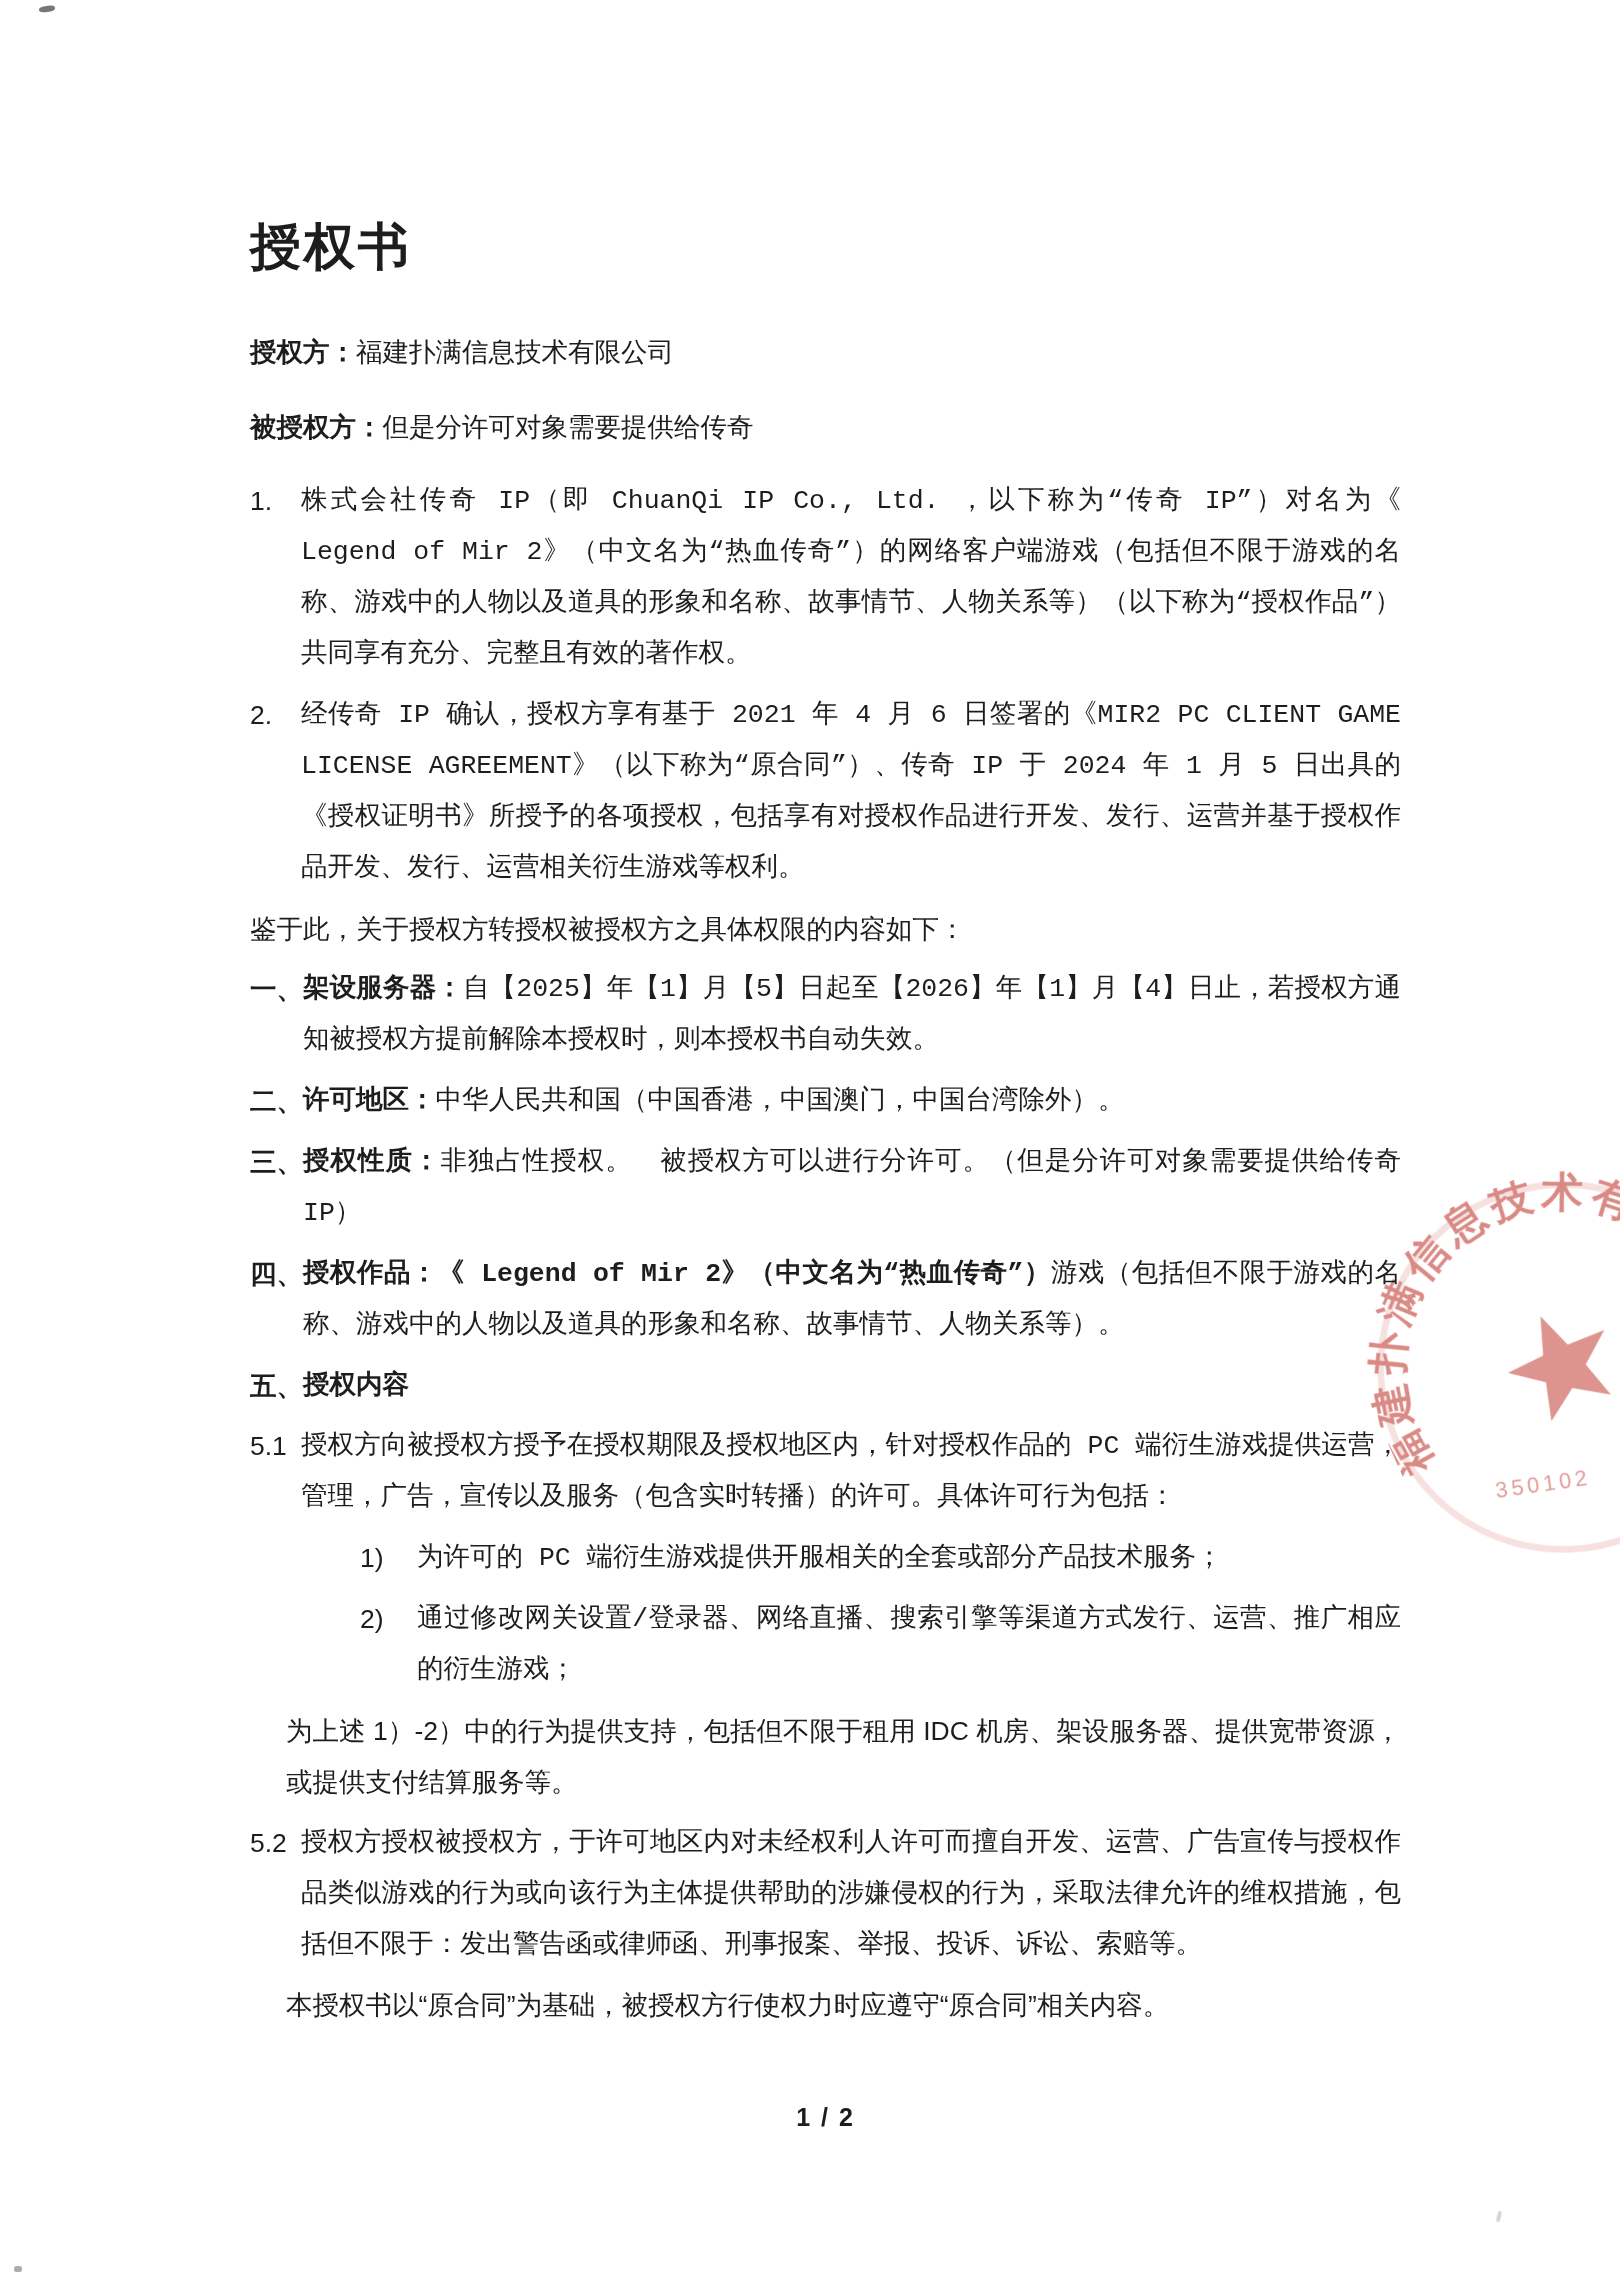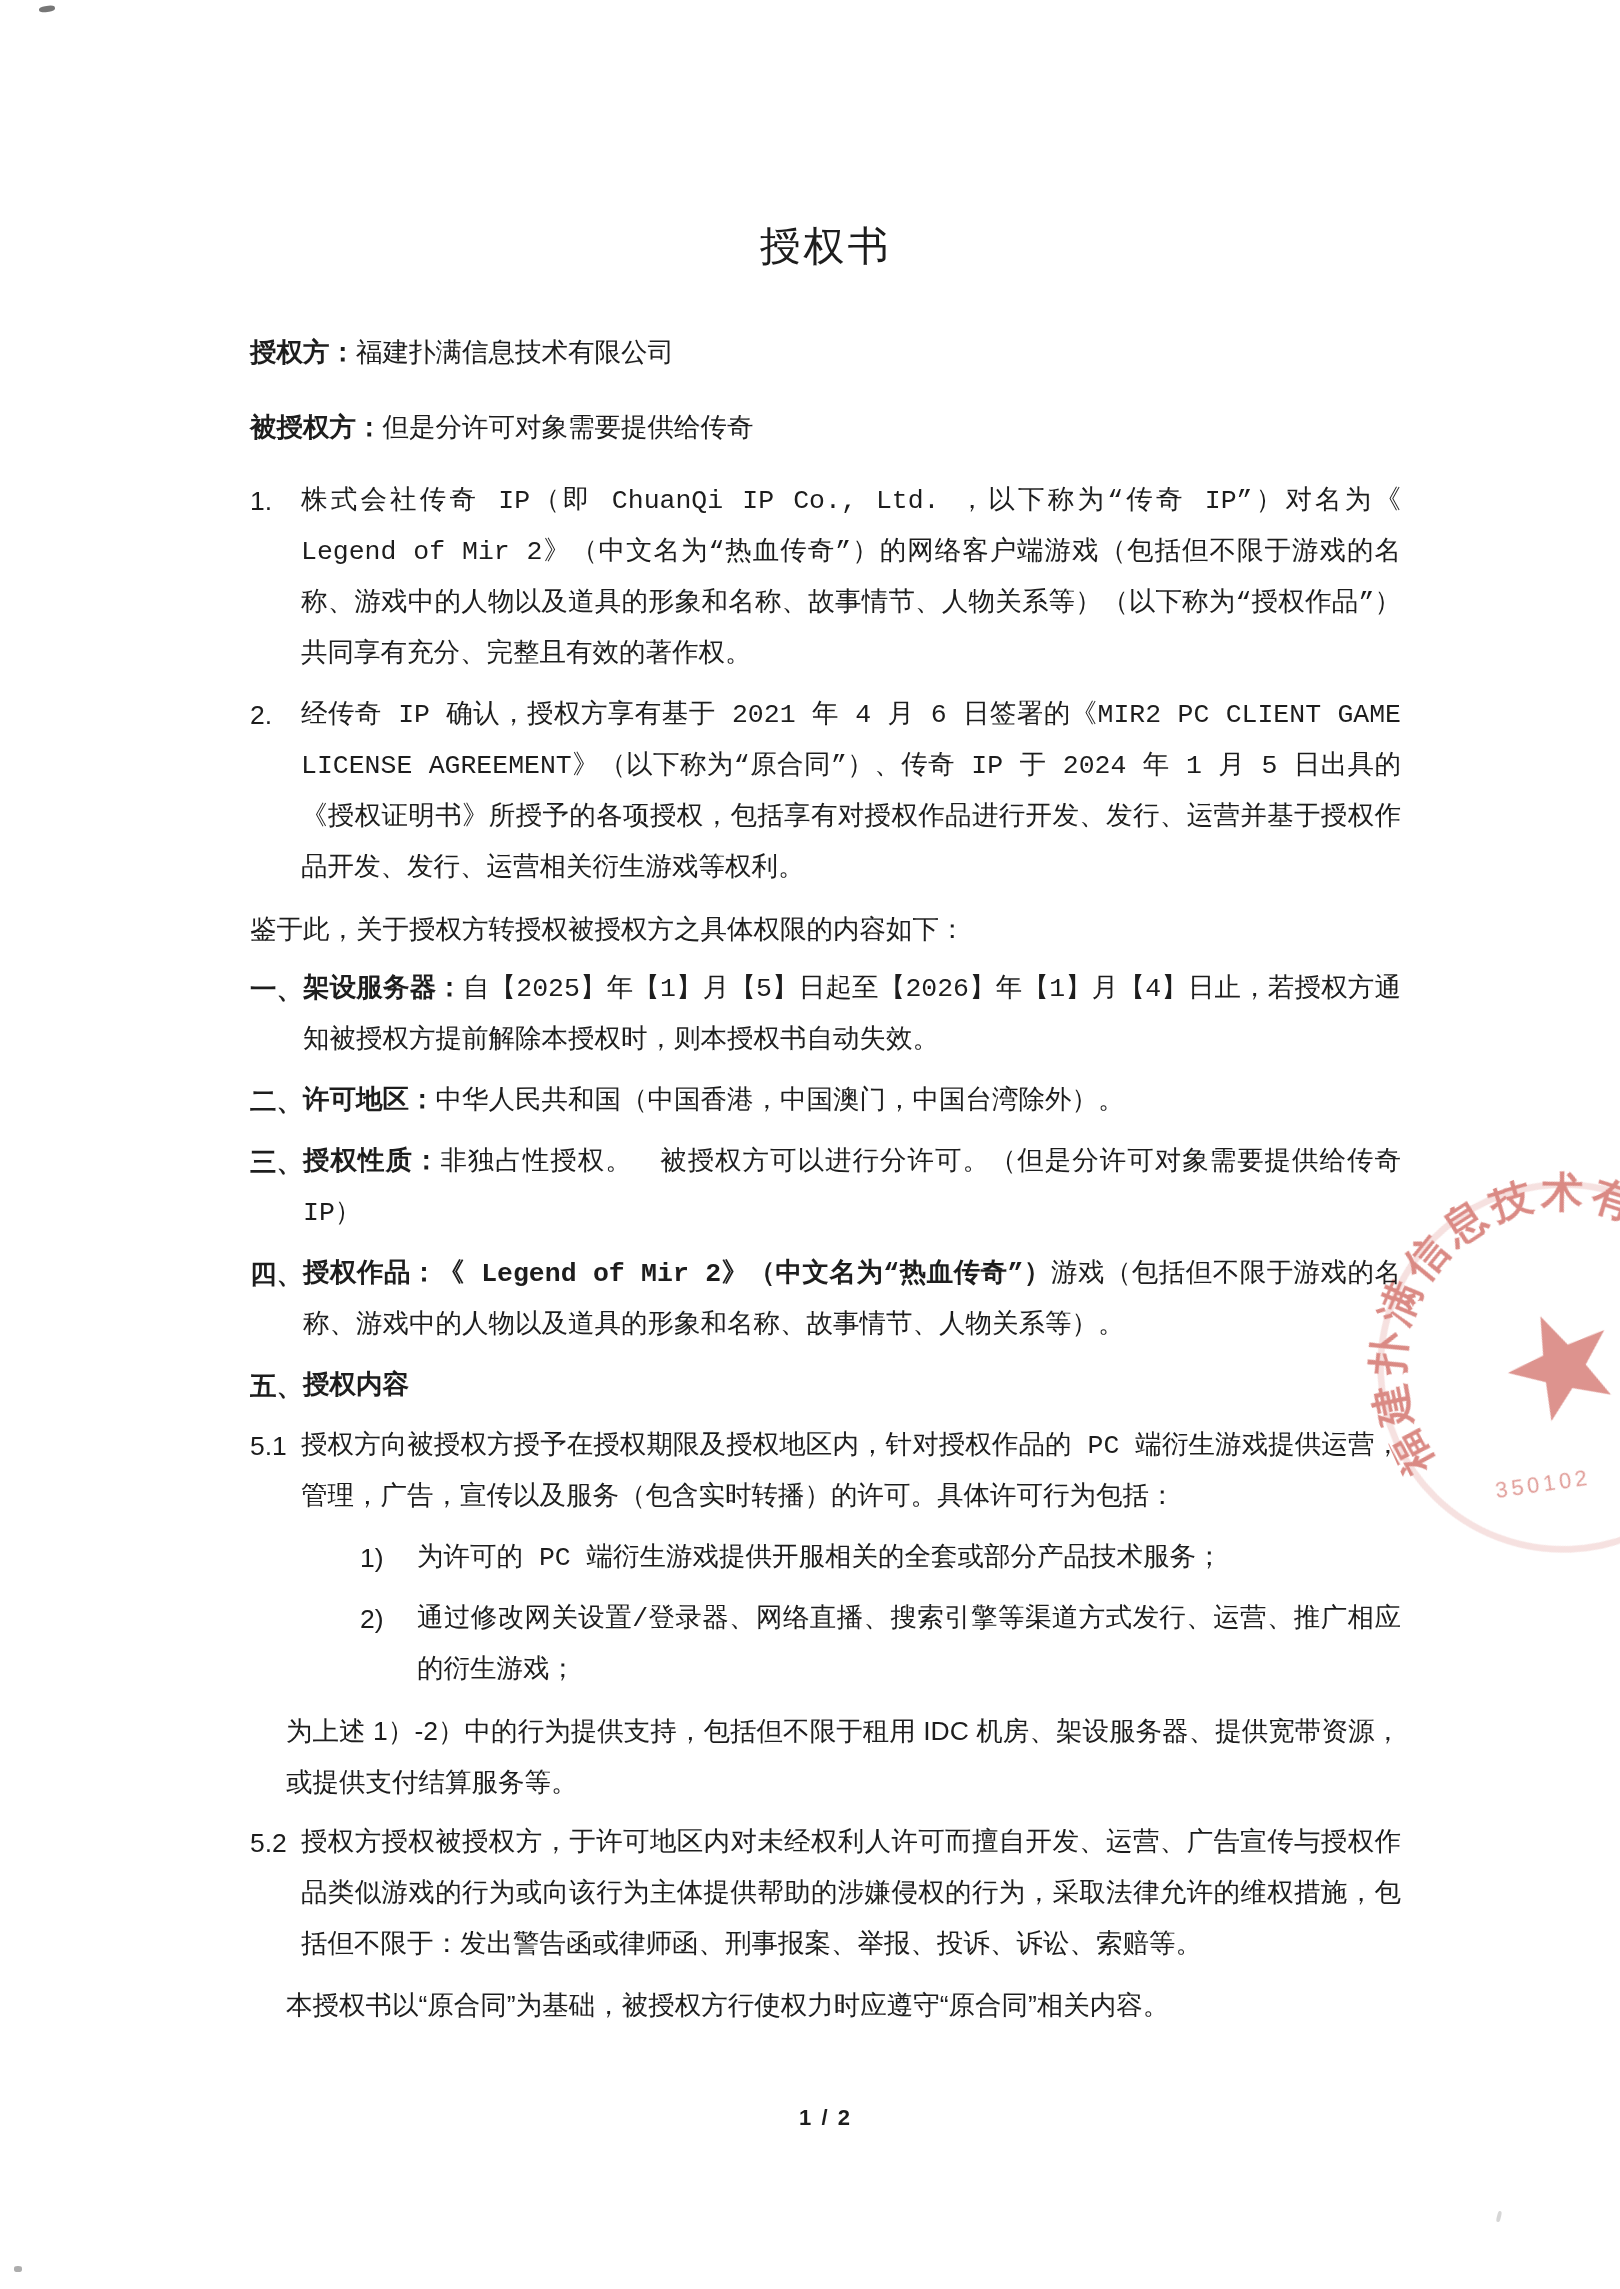--- a/index.html
+++ b/index.html
@@ -9,38 +9,38 @@
     background:#ffffff;
     overflow:hidden;
     box-sizing:border-box;
     padding:221px 219px 0 250px;
     font-family:"Liberation Sans","DejaVu Sans",sans-serif;
     font-size:26.5px;
     line-height:51px;
     color:#1d1d1d;
   }
   .title{
-    font-size:41px;line-height:51px;
-    font-weight:400;letter-spacing:2.9px;
-    text-align:center;
+    font-size:51px;line-height:51px;
+    font-weight:700;letter-spacing:2.9px;
+    text-align:left;
     margin:0 0 55px 0;
   }
   .para{margin:0 0 9.8px 0;text-align:justify;}
   .party{margin-bottom:23.5px;}
   .whereas{margin-bottom:7.8px;}
   .row{display:flex;margin:0 0 9.8px 0;}
   .row .num{flex:0 0 51px;}
   .row .num.wide{flex:0 0 57px;}
   .row .txt{flex:1;text-align:justify;font-family:Liberation Mono, monospace;}
   .sub{margin-left:110px;}
   .indent{margin-left:36px;}
   .b{font-weight:700;}
   .footer{
     position:absolute;left:250px;right:219px;bottom:147px;
-    text-align:center;font-size:22px;font-weight:700;letter-spacing:2px;
+    text-align:center;font-size:25px;font-weight:700;letter-spacing:2px;
   }
   
   .stamp{
     position:absolute;left:1372px;top:1176px;
     width:382px;height:382px;
     transform:rotate(-24deg);
     color:#c23b32;
     opacity:.6;
     mix-blend-mode:multiply;
     filter:blur(0.4px);

